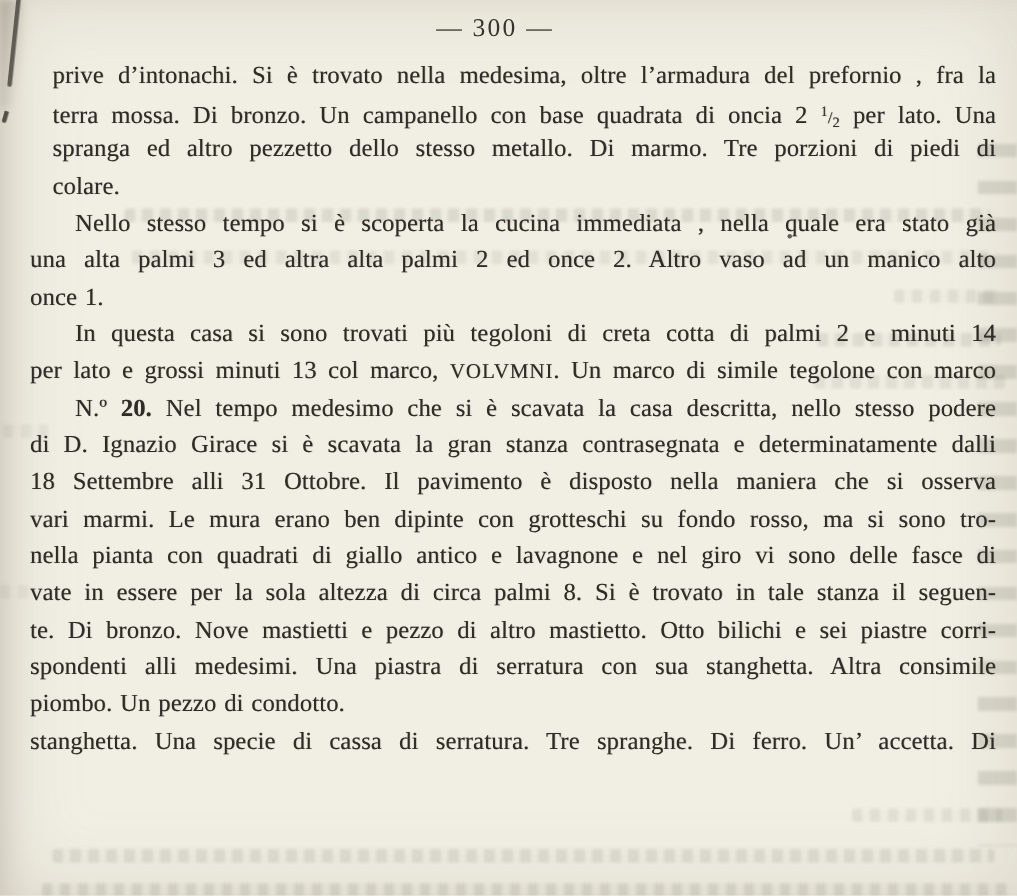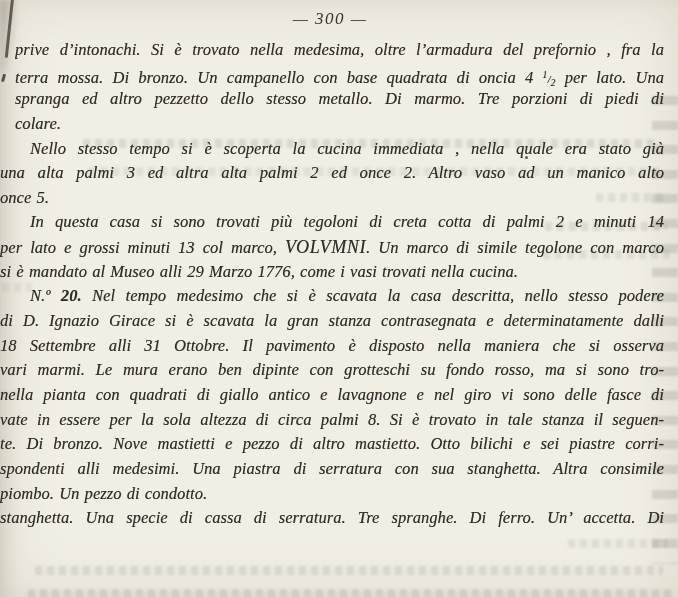--- a/index.html
+++ b/index.html
@@ -7,49 +7,48 @@
     width: 678px; height: 597px;
     background: #f1eee4;
     position: relative;
     overflow: hidden;
     font-family: "Liberation Serif", "DejaVu Serif", serif;
   }
   .page {
     position: absolute; inset: 0;
     box-shadow: inset 0 0 55px rgba(150,140,112,0.22),
                 inset 14px 0 22px -14px rgba(120,110,88,0.30);
-    font-style: italic;
   }
   .page-number {
     position: absolute; top: 9px; left: 0; width: 660px;
     text-align: center;
     font-size: 17px; letter-spacing: 1.5px;
     color: #37332d;
   }
   .text-block {
-    position: absolute; top: 38px; left: 0; right: 14px;
+    position: absolute; top: 38px; left: 20px; right: 14px;
     font-size: 16.4px; line-height: 24.65px;
     color: #2f2b26;
     letter-spacing: 0.1px;
     word-spacing: 1px;
     text-shadow: 0.3px 0.3px 0.45px rgba(52,48,42,0.5);
   }
   .para { margin: 0; }
   .para.first-para { padding-left: 15px; }
   .line {
     height: 24.65px;
     text-align: justify;
     text-align-last: justify;
     white-space: normal;
     overflow: hidden;
   }
   .line.lastline { text-align-last: left; }
   .para.indent .line.firstline { text-indent: 30px; }
   .b  { font-weight: bold; }
-  .sc { font-size: 18px; letter-spacing: 0.6px; }
+  .sc { font-size: 14px; letter-spacing: 0.6px; }
   .sup { font-size: 9.5px; vertical-align: 5px; }
   .sub { font-size: 9.5px; vertical-align: -2.5px; }
   .fs  { font-size: 11px; }
 
   
   .smudge {
     position: absolute; height: 9px;
     background: repeating-linear-gradient(90deg,
       rgba(106,114,96,0.30) 0 7px, rgba(106,114,96,0.04) 7px 12px);
     filter: blur(1.1px);
@@ -107,33 +106,32 @@
   <div class="corner-shade"></div>
   <div class="corner-streak"></div>
   <div class="margin-mark"></div>
   <div class="ink-dot"></div>
 
   <div class="page-number">— 300 —</div>
 
   <div class="text-block">
       <div class="para first-para">
         <div class="line firstline"><span>prive d’intonachi. Si è trovato nella medesima, oltre l’armadura del prefornio , fra la</span></div>
-        <div class="line"><span>terra mossa. Di bronzo. Un campanello con base quadrata di oncia 4 </span><span class="sup">1</span><span class="fs">/</span><span class="sub">2</span><span> per lato. Una</span></div>
+        <div class="line"><span>terra mossa. Di bronzo. Un campanello con base quadrata di oncia 2 </span><span class="sup">1</span><span class="fs">/</span><span class="sub">2</span><span> per lato. Una</span></div>
         <div class="line"><span>spranga ed altro pezzetto dello stesso metallo. Di marmo. Tre porzioni di piedi di</span></div>
         <div class="line lastline"><span>colare.</span></div>
       </div>
       <div class="para indent">
         <div class="line firstline"><span>Nello stesso tempo si è scoperta la cucina immediata , nella quale era stato già</span></div>
         <div class="line"><span>una alta palmi 3 ed altra alta palmi 2 ed once 2. Altro vaso ad un manico alto</span></div>
-        <div class="line lastline"><span>once 5.</span></div>
+        <div class="line lastline"><span>once 1.</span></div>
       </div>
       <div class="para indent">
         <div class="line firstline"><span>In questa casa si sono trovati più tegoloni di creta cotta di palmi 2 e minuti 14</span></div>
         <div class="line"><span>per lato e grossi minuti 13 col marco, </span><span class="sc">VOLVMNI</span><span>. Un marco di simile tegolone con marco</span></div>
-        <div class="line lastline"><span>si è mandato al Museo alli 29 Marzo 1776, come i vasi trovati nella cucina.</span></div>
       </div>
       <div class="para indent">
         <div class="line firstline"><span>N.º </span><span class="b">20.</span><span> Nel tempo medesimo che si è scavata la casa descritta, nello stesso podere</span></div>
         <div class="line"><span>di D. Ignazio Girace si è scavata la gran stanza contrasegnata e determinatamente dalli</span></div>
         <div class="line"><span>18 Settembre alli 31 Ottobre. Il pavimento è disposto nella maniera che si osserva</span></div>
         <div class="line"><span>vari marmi. Le mura erano ben dipinte con grotteschi su fondo rosso, ma si sono tro-</span></div>
         <div class="line"><span>nella pianta con quadrati di giallo antico e lavagnone e nel giro vi sono delle fasce di</span></div>
         <div class="line"><span>vate in essere per la sola altezza di circa palmi 8. Si è trovato in tale stanza il seguen-</span></div>
         <div class="line"><span>te. Di bronzo. Nove mastietti e pezzo di altro mastietto. Otto bilichi e sei piastre corri-</span></div>
         <div class="line"><span>spondenti alli medesimi. Una piastra di serratura con sua stanghetta. Altra consimile</span></div>

